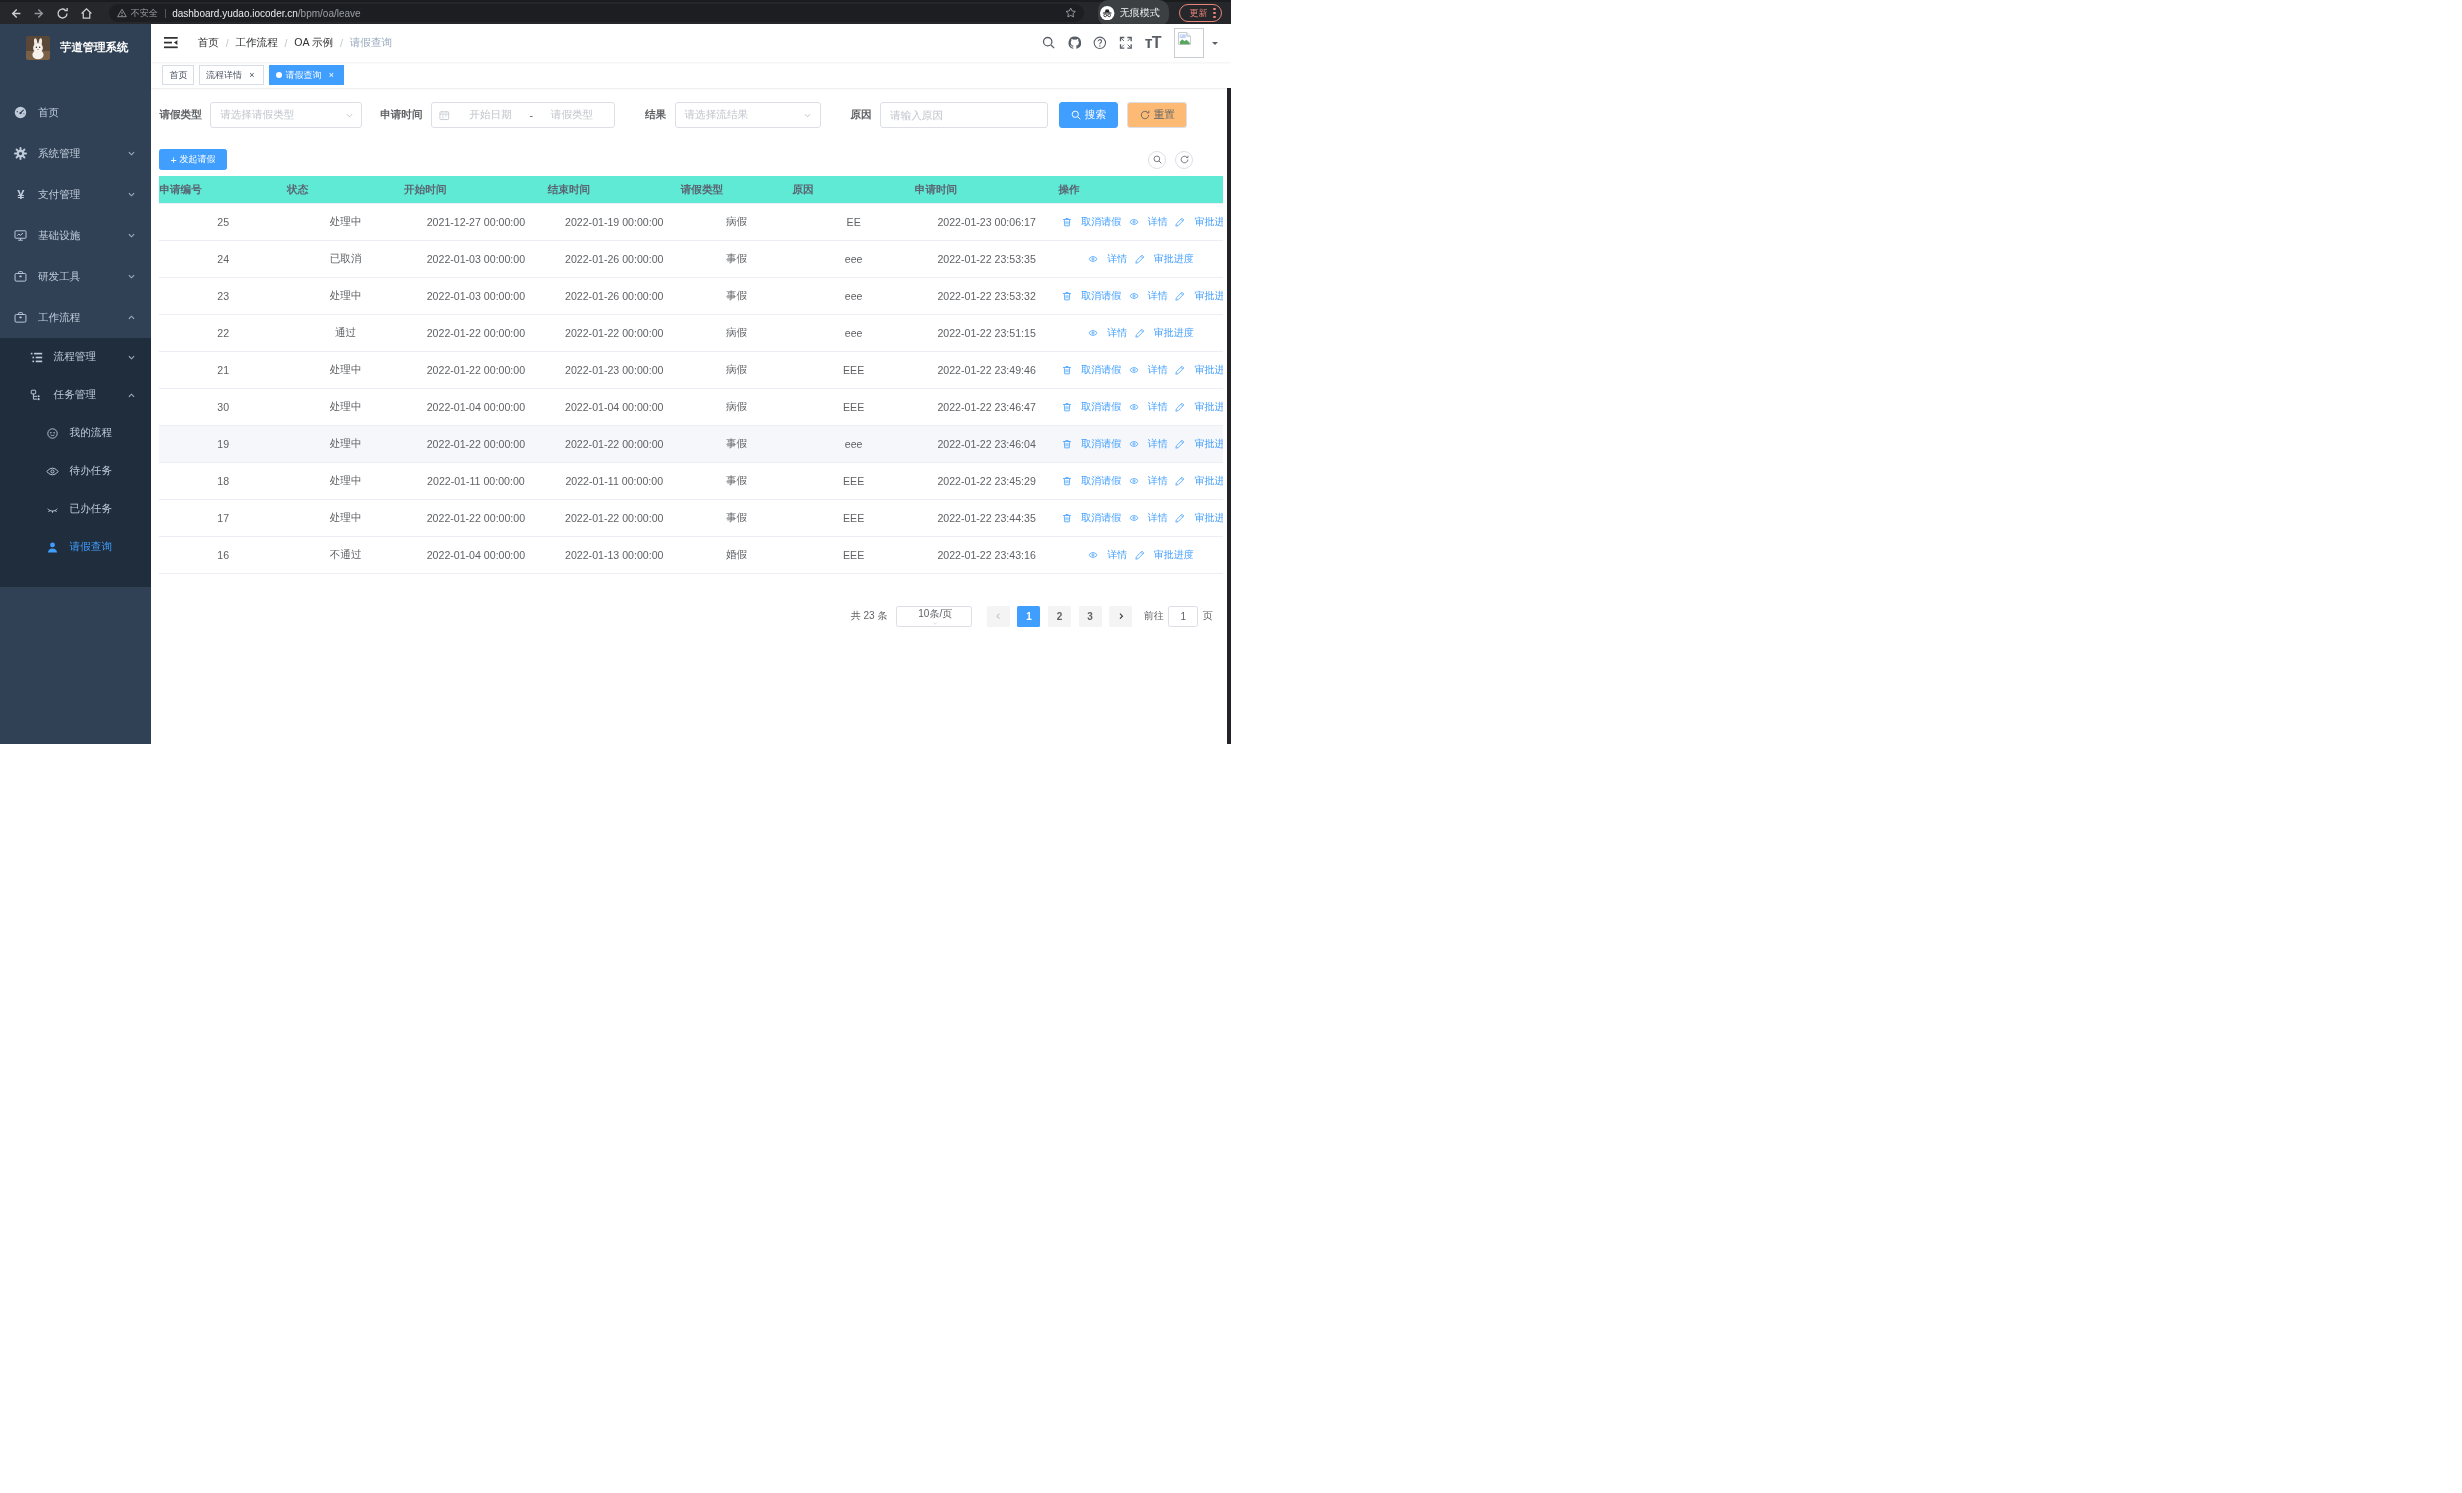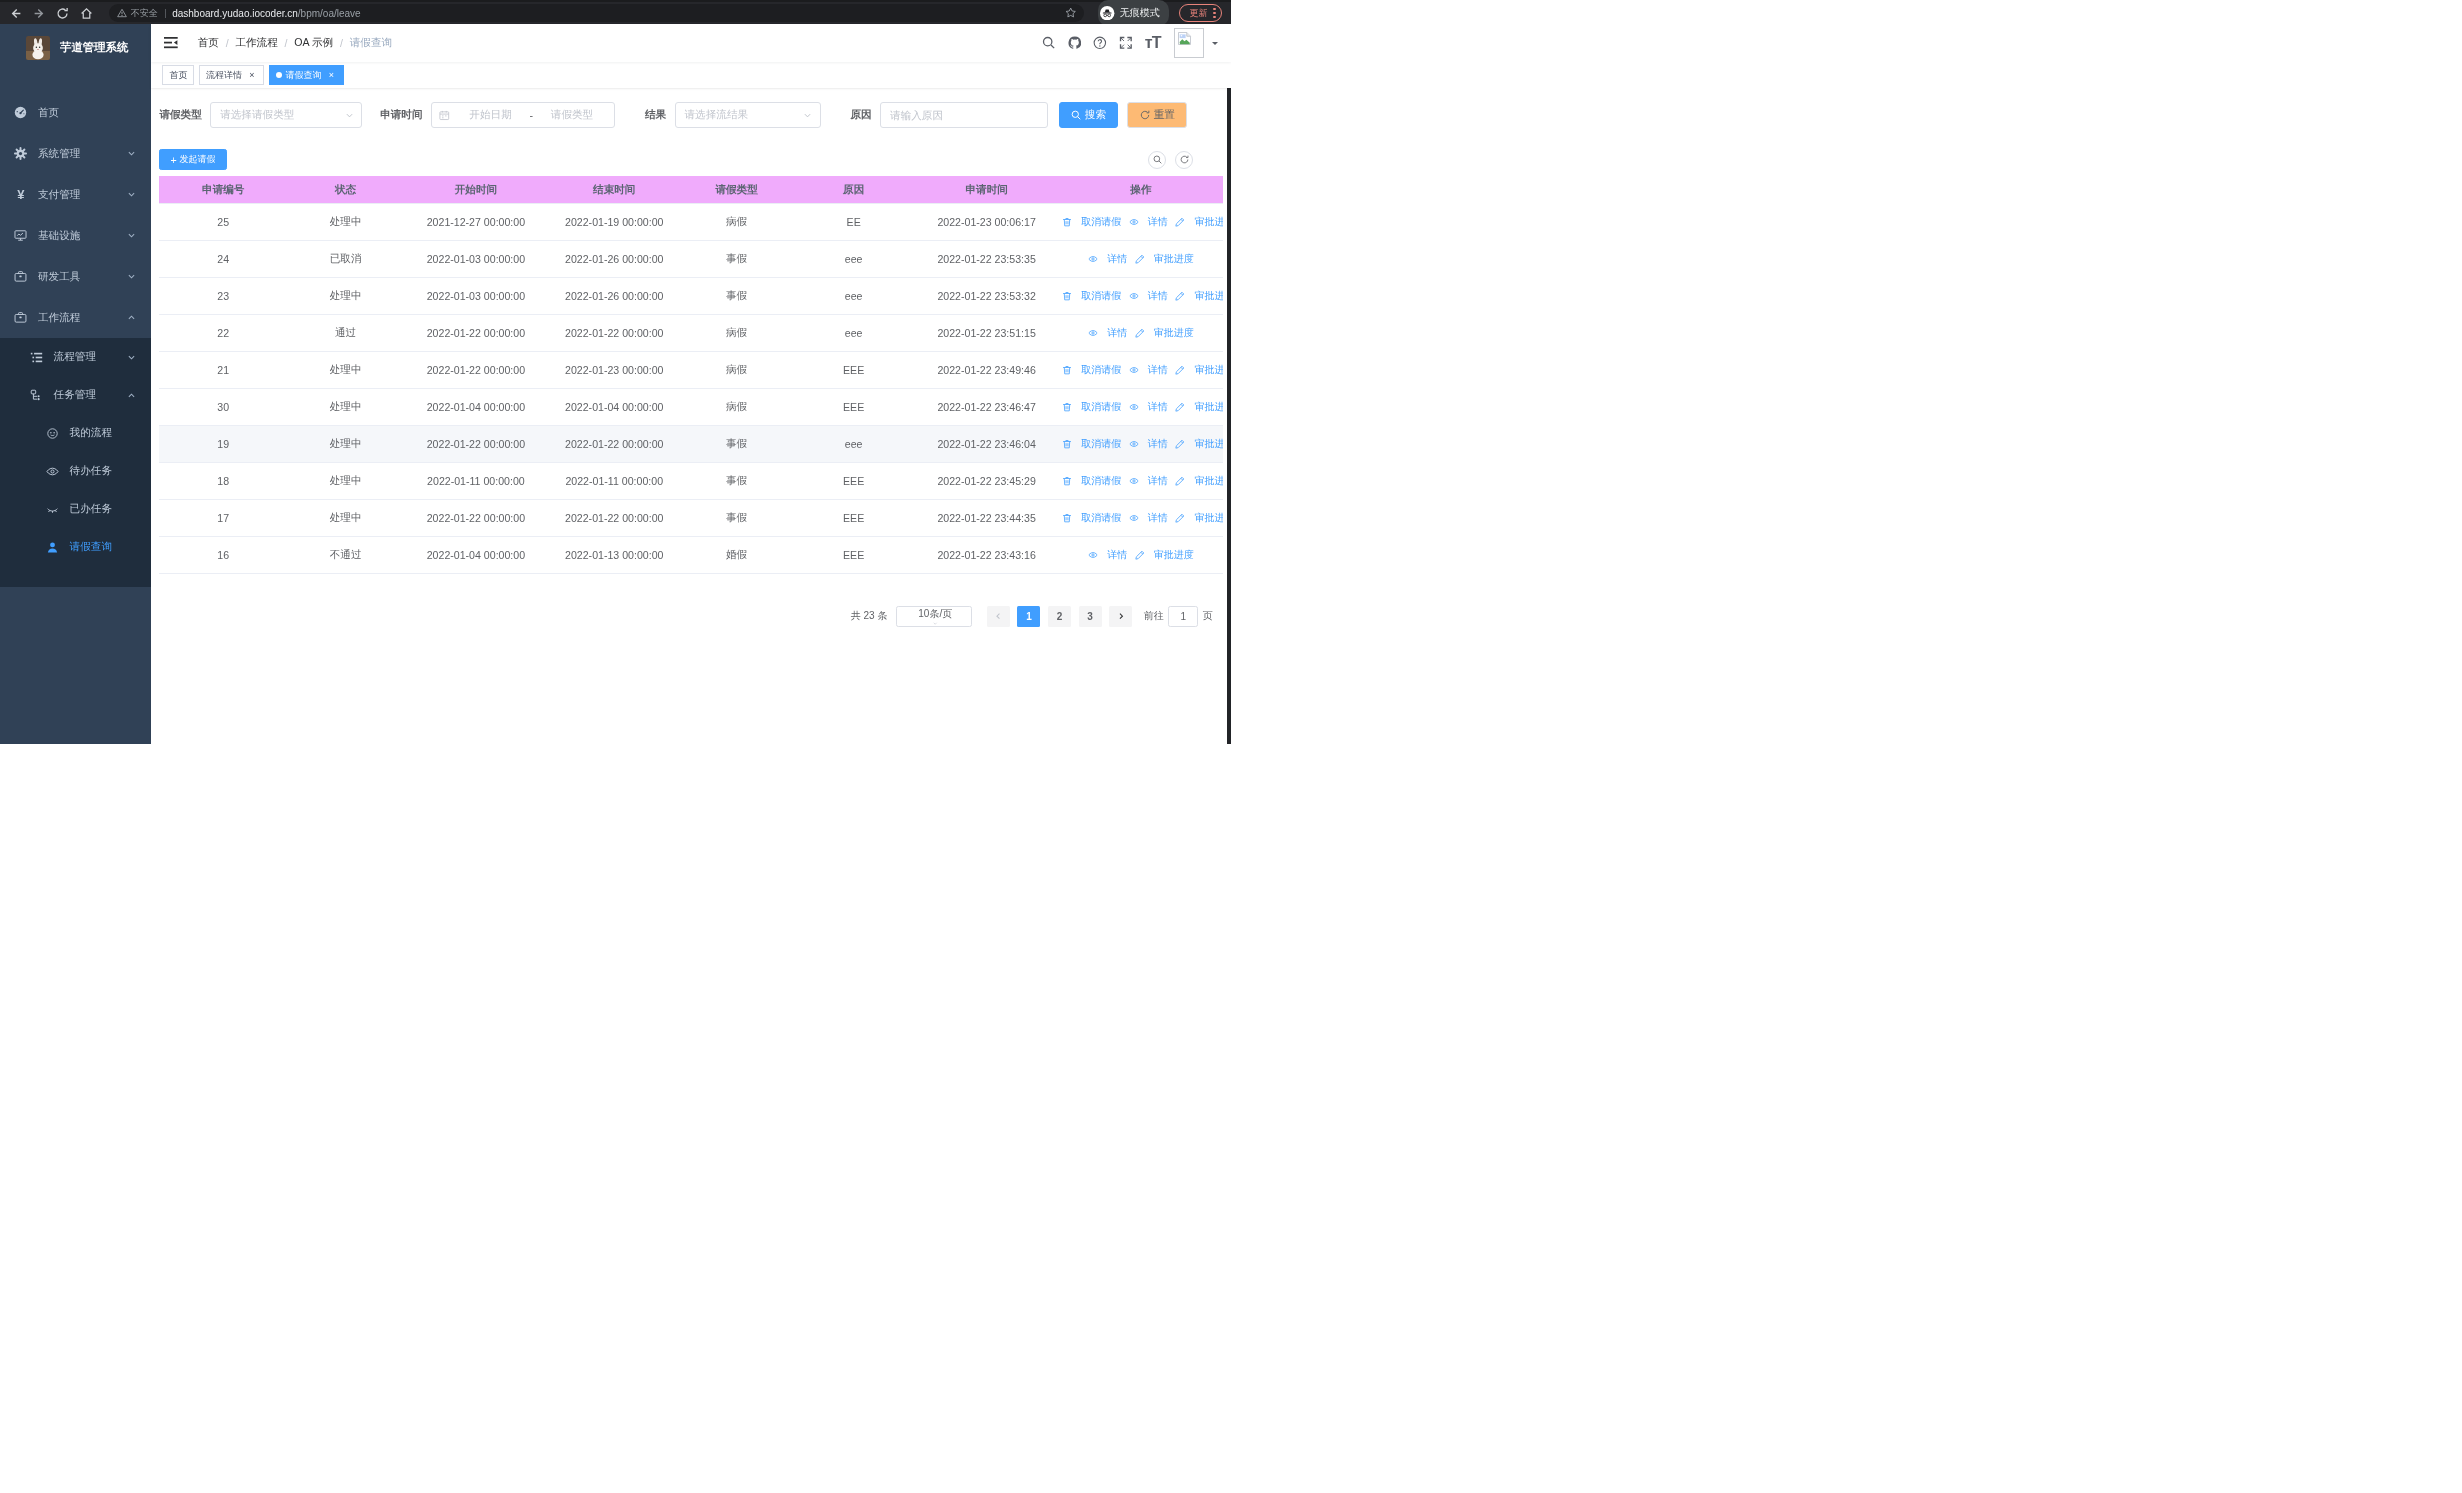--- a/index.html
+++ b/index.html
@@ -106,22 +106,22 @@
 
   .toolbar-row { margin-top:21px; display:flex; align-items:center; }
   .btn.create { height:21px; font-size:9px; padding:0 10px; border-radius:2.3px; gap:3px; }
   .btn.create .plus { font-size:10.6px; line-height:1; }
   .tool-right { margin-left:auto; display:flex; gap:9px; padding-right:30px; }
   .circle-btn { width:18px; height:18px; border-radius:50%; border:0.8px solid #dcdfe6; background:#fff;
     display:flex; align-items:center; justify-content:center; color:#606266; cursor:pointer; }
   .circle-btn svg { width:9px; height:9px; }
 
   table.grid { width:100%; border-collapse:collapse; margin-top:6px; table-layout:fixed; }
-  .grid th { height:27px; background:#f0abfc; color:#5b6472; font-weight:bold; font-size:10.6px;
-    border-bottom:0.8px solid #ebeef5; text-align:center; }
+  .grid th { height:27px; background:#5eead4; color:#5b6472; font-weight:bold; font-size:10.6px;
+    border-bottom:0.8px solid #ebeef5; text-align:left; }
   .grid td { height:37px; border-bottom:0.8px solid #ebeef5; font-size:10.6px; color:#606266;
     text-align:center; white-space:nowrap; overflow:hidden; }
   .grid tr.hl td { background:#f5f7fa; }
   .act-link { color:#409eff; text-decoration:none; display:inline-flex; align-items:center; gap:9px;
     margin:0 3.8px; cursor:pointer; font-size:10px; }
   .act-ic { width:10px; height:10px; flex:none; }
 
   .pagination { margin-top:32px; display:flex; align-items:center; justify-content:flex-end;
     padding-right:10.6px; font-size:10px; color:#606266; }
   .pg-total { margin-right:9px; }

